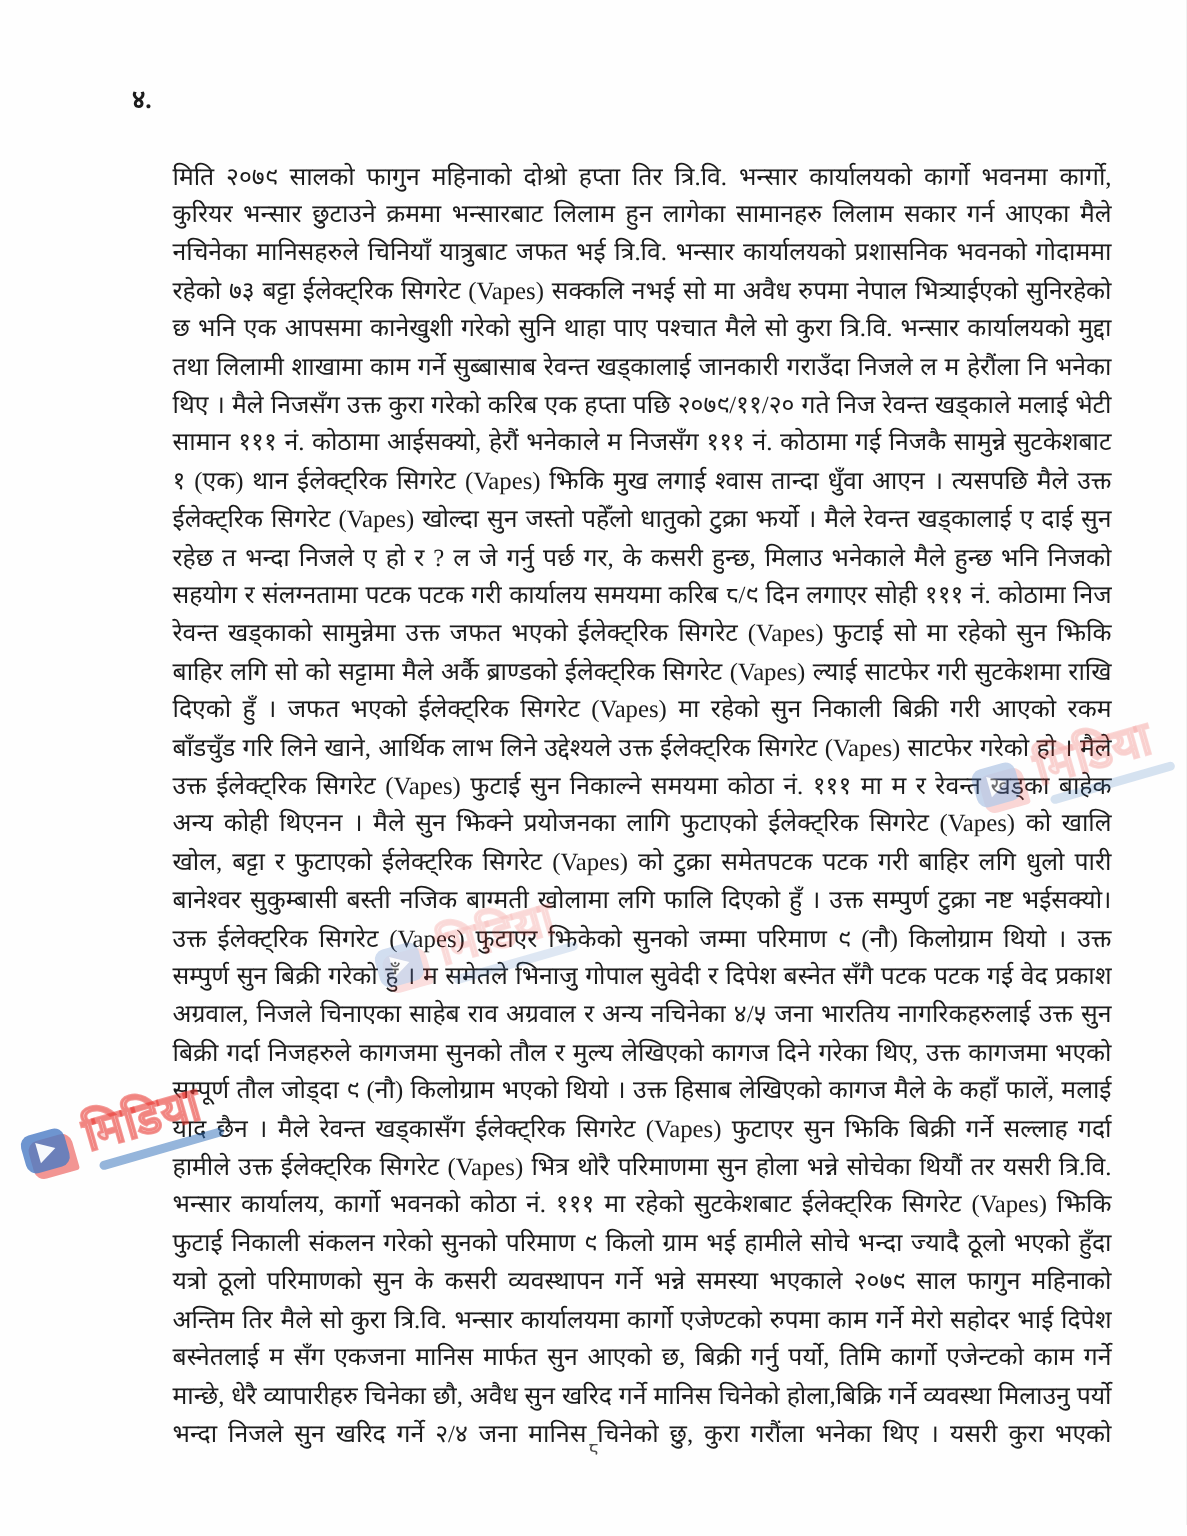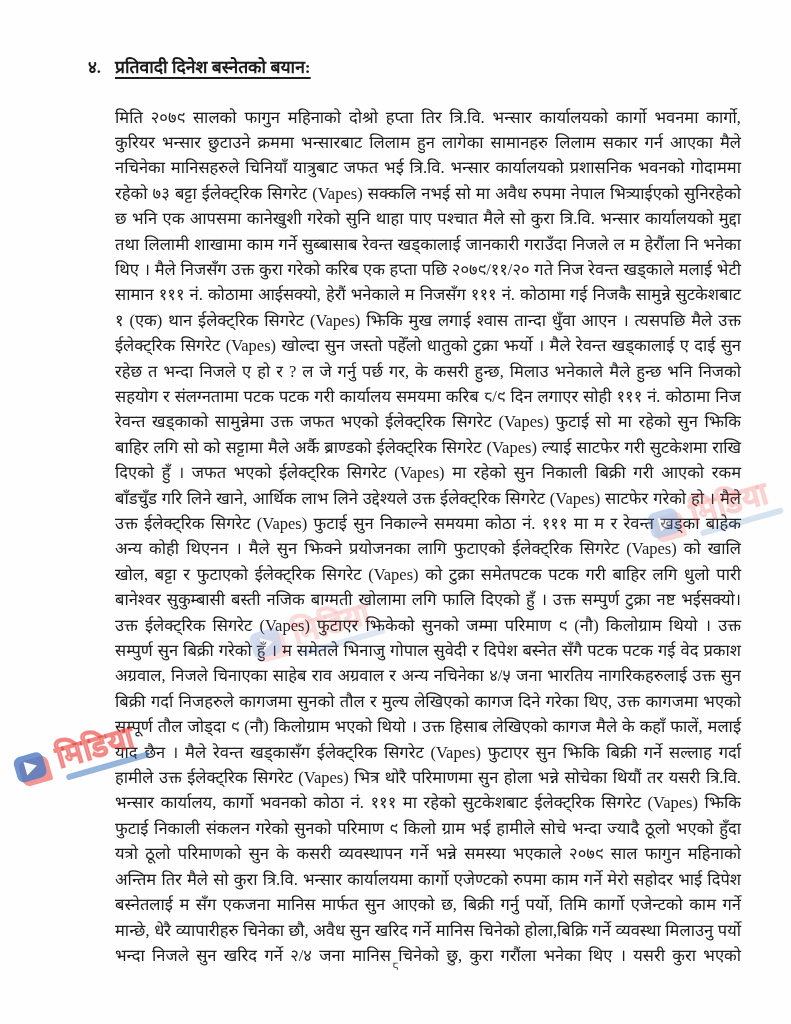--- a/index.html
+++ b/index.html
@@ -172,20 +172,19 @@
         <span class="play-triangle"></span>
     </span>
     <span class="wm-textblock">
       <span class="wm-text">मिडिया</span>
       <span class="wm-tagline"></span>
     </span>
   </div>
 
   <div class="heading-row">
     <span class="section-number">४.</span>
-    <span class="section-heading">प्रतिवादी दिनेश बस्नेतको बयान:</span>
   </div>
 
   <p class="body-text">मिति २०७९ सालको फागुन महिनाको दोश्रो हप्ता तिर त्रि.वि. भन्सार कार्यालयको कार्गो भवनमा कार्गो, कुरियर भन्सार छुटाउने क्रममा भन्सारबाट लिलाम हुन लागेका सामानहरु लिलाम सकार गर्न आएका मैले नचिनेका मानिसहरुले चिनियाँ यात्रुबाट जफत भई त्रि.वि. भन्सार कार्यालयको प्रशासनिक भवनको गोदाममा रहेको ७३ बट्टा ईलेक्ट्रिक सिगरेट (Vapes) सक्कलि नभई सो मा अवैध रुपमा नेपाल भित्र्याईएको सुनिरहेको छ भनि एक आपसमा कानेखुशी गरेको सुनि थाहा पाए पश्चात मैले सो कुरा त्रि.वि. भन्सार कार्यालयको मुद्दा तथा लिलामी शाखामा काम गर्ने सुब्बासाब रेवन्त खड्कालाई जानकारी गराउँदा निजले ल म हेरौंला नि भनेका थिए । मैले निजसँग उक्त कुरा गरेको करिब एक हप्ता पछि २०७९/११/२० गते निज रेवन्त खड्काले मलाई भेटी सामान १११ नं. कोठामा आईसक्यो, हेरौं भनेकाले म निजसँग १११ नं. कोठामा गई निजकै सामुन्ने सुटकेशबाट १ (एक) थान ईलेक्ट्रिक सिगरेट (Vapes) झिकि मुख लगाई श्वास तान्दा धुँवा आएन । त्यसपछि मैले उक्त ईलेक्ट्रिक सिगरेट (Vapes) खोल्दा सुन जस्तो पहेँलो धातुको टुक्रा झर्यो । मैले रेवन्त खड्कालाई ए दाई सुन रहेछ त भन्दा निजले ए हो र ? ल जे गर्नु पर्छ गर, के कसरी हुन्छ, मिलाउ भनेकाले मैले हुन्छ भनि निजको सहयोग र संलग्नतामा पटक पटक गरी कार्यालय समयमा करिब ८/९ दिन लगाएर सोही १११ नं. कोठामा निज रेवन्त खड्काको सामुन्नेमा उक्त जफत भएको ईलेक्ट्रिक सिगरेट (Vapes) फुटाई सो मा रहेको सुन झिकि बाहिर लगि सो को सट्टामा मैले अर्कै ब्राण्डको ईलेक्ट्रिक सिगरेट (Vapes) ल्याई साटफेर गरी सुटकेशमा राखि दिएको हुँ । जफत भएको ईलेक्ट्रिक सिगरेट (Vapes) मा रहेको सुन निकाली बिक्री गरी आएको रकम बाँडचुँड गरि लिने खाने, आर्थिक लाभ लिने उद्देश्यले उक्त ईलेक्ट्रिक सिगरेट (Vapes) साटफेर गरेको हो । मैले उक्त ईलेक्ट्रिक सिगरेट (Vapes) फुटाई सुन निकाल्ने समयमा कोठा नं. १११ मा म र रेवन्त खड्का बाहेक अन्य कोही थिएनन । मैले सुन झिक्ने प्रयोजनका लागि फुटाएको ईलेक्ट्रिक सिगरेट (Vapes) को खालि खोल, बट्टा र फुटाएको ईलेक्ट्रिक सिगरेट (Vapes) को टुक्रा समेतपटक पटक गरी बाहिर लगि धुलो पारी बानेश्वर सुकुम्बासी बस्ती नजिक बाग्मती खोलामा लगि फालि दिएको हुँ । उक्त सम्पुर्ण टुक्रा नष्ट भईसक्यो। उक्त ईलेक्ट्रिक सिगरेट (Vapes) फुटाएर झिकेको सुनको जम्मा परिमाण ९ (नौ) किलोग्राम थियो । उक्त सम्पुर्ण सुन बिक्री गरेको हुँ । म समेतले भिनाजु गोपाल सुवेदी र दिपेश बस्नेत सँगै पटक पटक गई वेद प्रकाश अग्रवाल, निजले चिनाएका साहेब राव अग्रवाल र अन्य नचिनेका ४/५ जना भारतिय नागरिकहरुलाई उक्त सुन बिक्री गर्दा निजहरुले कागजमा सुनको तौल र मुल्य लेखिएको कागज दिने गरेका थिए, उक्त कागजमा भएको सम्पूर्ण तौल जोड्दा ९ (नौ) किलोग्राम भएको थियो । उक्त हिसाब लेखिएको कागज मैले के कहाँ फालें, मलाई याद छैन । मैले रेवन्त खड्कासँग ईलेक्ट्रिक सिगरेट (Vapes) फुटाएर सुन झिकि बिक्री गर्ने सल्लाह गर्दा हामीले उक्त ईलेक्ट्रिक सिगरेट (Vapes) भित्र थोरै परिमाणमा सुन होला भन्ने सोचेका थियौं तर यसरी त्रि.वि. भन्सार कार्यालय, कार्गो भवनको कोठा नं. १११ मा रहेको सुटकेशबाट ईलेक्ट्रिक सिगरेट (Vapes) झिकि फुटाई निकाली संकलन गरेको सुनको परिमाण ९ किलो ग्राम भई हामीले सोचे भन्दा ज्यादै ठूलो भएको हुँदा यत्रो ठूलो परिमाणको सुन के कसरी व्यवस्थापन गर्ने भन्ने समस्या भएकाले २०७९ साल फागुन महिनाको अन्तिम तिर मैले सो कुरा त्रि.वि. भन्सार कार्यालयमा कार्गो एजेण्टको रुपमा काम गर्ने मेरो सहोदर भाई दिपेश बस्नेतलाई म सँग एकजना मानिस मार्फत सुन आएको छ, बिक्री गर्नु पर्यो, तिमि कार्गो एजेन्टको काम गर्ने मान्छे, धेरै व्यापारीहरु चिनेका छौ, अवैध सुन खरिद गर्ने मानिस चिनेको होला,बिक्रि गर्ने व्यवस्था मिलाउनु पर्यो भन्दा निजले सुन खरिद गर्ने २/४ जना मानिस चिनेको छु, कुरा गरौंला भनेका थिए । यसरी कुरा भएको</p>
 
   <div class="page-number">८</div>
 
 </div>
 
 </body></html>

